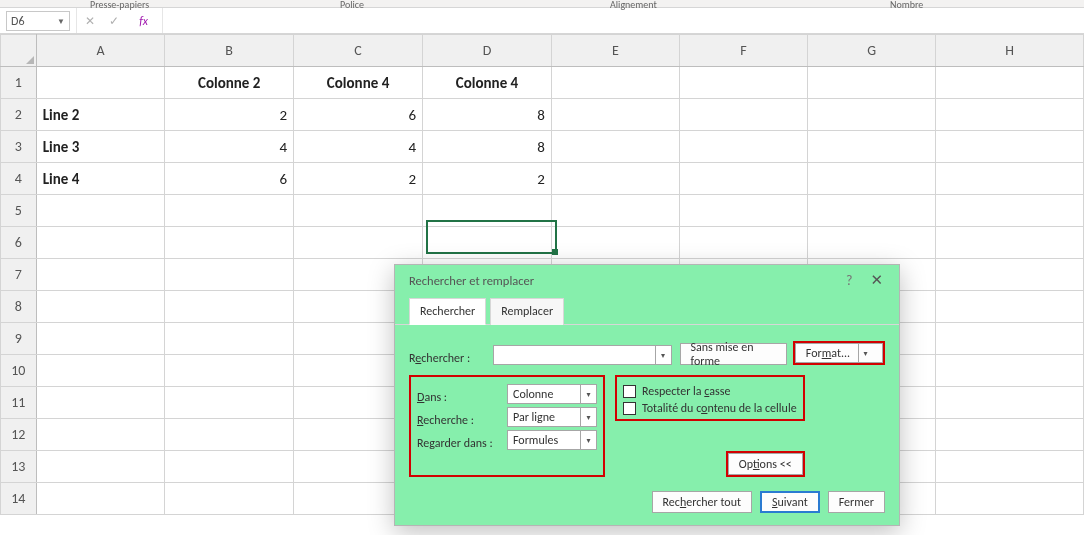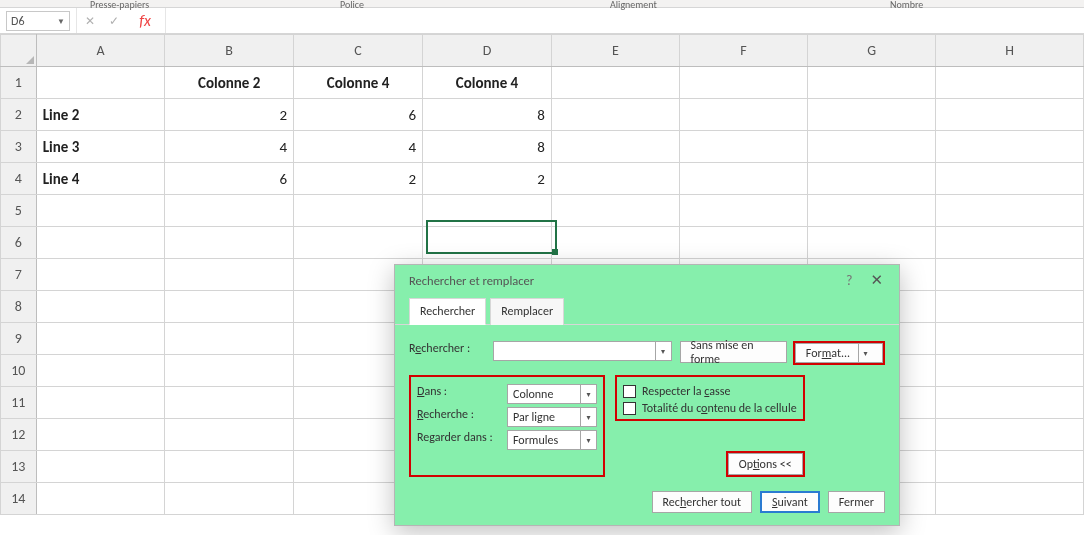--- a/index.html
+++ b/index.html
@@ -9,21 +9,21 @@
   .ribbon-frag { height: 8px; background: #f3f2f1; border-bottom: 1px solid #d6d6d6; position: relative; }
   .ribbon-frag .grp { position:absolute; font-size:10px; color:#666; top:-2px; }
   .ribbon-frag .g1 { left:90px; } .ribbon-frag .g2 { left:340px; } .ribbon-frag .g3 { left:610px; } .ribbon-frag .g4 { left:890px; }
 
   
   .fbar { display:flex; align-items:center; height:26px; border-bottom:1px solid #d6d6d6; background:#fff; font-size:12px; }
   .namebox { width:64px; height:20px; border:1px solid #c8c8c8; margin:0 6px; display:flex; align-items:center; padding:0 4px; color:#555; background:#fff; }
   .namebox .dd { margin-left:auto; font-size:8px; color:#666; }
   .fx-btns { display:flex; align-items:center; gap:14px; color:#b0b0b0; padding:0 8px; border-left:1px solid #e6e6e6; border-right:1px solid #e6e6e6; height:100%; }
   .fx-btns .xbtn,.fx-btns .vbtn { font-size:12px; }
-  .fx-label { font-style:italic; color:#ef4444; padding:0 6px; font-size:16px; }
+  .fx-label { font-style:italic; color:#a21caf; padding:0 6px; font-size:12px; }
 
   
   .sheet { position:relative; }
   table.grid { border-collapse:collapse; table-layout:fixed; }
   table.grid th, table.grid td { border:1px solid #d4d4d4; height:32px; font-size:15px; color:#222; }
   table.grid .corner { width:36px; background:#f0f0f0; border-right:1px solid #bdbdbd; border-bottom:1px solid #bdbdbd; position:relative; }
   table.grid .corner::after { content:""; position:absolute; right:2px; bottom:2px; border-left:8px solid transparent; border-bottom:8px solid #b7b7b7; }
   table.grid th.colh { background:#f0f0f0; color:#555; font-weight:normal; text-align:center; width:130px; border-bottom:1px solid #bdbdbd; height:22px; font-size:14px; }
   table.grid th.rowh { background:#f0f0f0; color:#555; font-weight:normal; text-align:center; width:36px; border-right:1px solid #bdbdbd; font-size:14px; }
   td.cell { padding:0 6px; }
@@ -37,21 +37,21 @@
   
   .dialog { position:absolute; left:394px; top:264px; width:506px; background:#86efac; border:1px solid #b5b5b5; box-shadow:0 6px 24px rgba(0,0,0,.25); font-size:12px; color:#333; }
   .dlg-title { display:flex; align-items:center; height:30px; padding:0 10px 0 14px; }
   .dlg-title .t { flex:1; color:#555; font-size:12.5px; }
   .dlg-title .help { color:#777; font-size:14px; padding:0 12px; cursor:pointer; }
   .dlg-title .close { color:#555; font-size:15px; padding:0 6px; cursor:pointer; }
   .tabs { display:flex; gap:4px; padding:0 14px; border-bottom:1px solid #d7d7d7; margin-top:2px; }
   .tab { padding:5px 10px 6px; border:1px solid #d7d7d7; border-bottom:none; background:#f7f7f7; position:relative; top:1px; cursor:pointer; }
   .tab.active { background:#fff; border-bottom:1px solid #fff; }
   .dlg-body { padding:10px 14px 6px; }
-  .row { display:flex; align-items:flex-start; margin:6px 0; }
+  .row { display:flex; align-items:flex-end; margin:6px 0; }
   .lbl { width:90px; font-size:12px; }
   .input { height:20px; border:1px solid #a6a6a6; background:#fff; }
   .search-input { width:190px; }
   .input .dd { float:right; width:16px; height:18px; border-left:1px solid #a6a6a6; text-align:center; font-size:8px; color:#555; line-height:18px; }
   .btn { height:22px; border:1px solid #a6a6a6; background:#fdfdfd; padding:0 10px; font-size:12px; cursor:pointer; display:inline-flex; align-items:center; }
   .btn.noformat { width:113px; justify-content:center; margin-left:8px; }
   .format-wrap { border:2px solid #d20000; padding:0; display:inline-flex; margin-left:6px; }
   .btn.format { border:1px solid #a6a6a6; height:20px; }
   .btn.format .drop { display:inline-block; width:14px; text-align:center; border-left:1px solid #a6a6a6; margin-left:8px; font-size:8px; color:#555; line-height:18px; }
   .red-box { border:2px solid #d20000; padding:4px 6px; }

